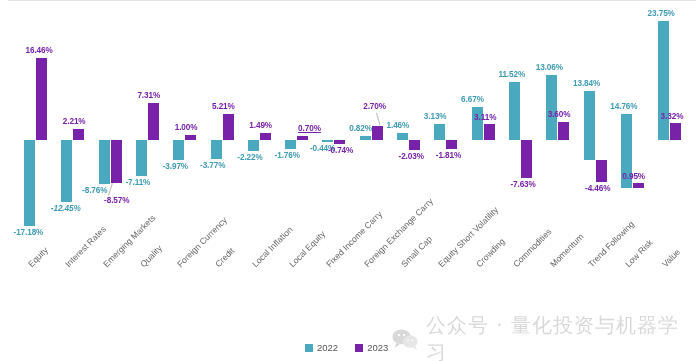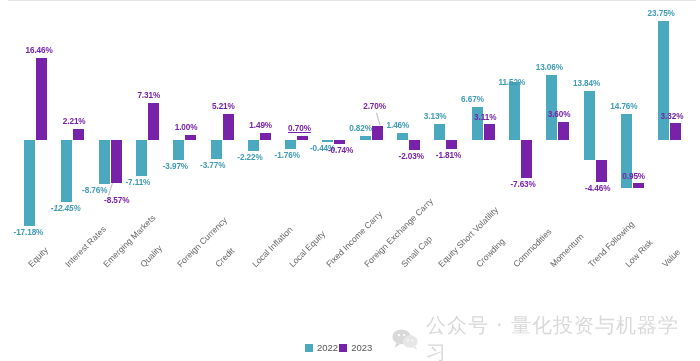--- a/index.html
+++ b/index.html
@@ -41,21 +41,21 @@
     position:absolute;
     font-size:8.6px;
     color:#666666;
     white-space:nowrap;
     transform:rotate(-45deg);
     transform-origin:left top;
   }
 
   .legend{
     position:absolute;left:305px;top:342px;
-    display:flex;align-items:center;gap:1px;
+    display:flex;align-items:center;gap:17px;
     font-size:9.5px;color:#555555;
   }
   .legend .item{display:flex;align-items:center;gap:4px;}
   .swatch{width:8px;height:8px;display:inline-block;}
   .swatch.s2022{background:#4ba9bf;}
   .swatch.s2023{background:#7722a9;}
 
   .watermark{
     position:absolute;left:392px;top:312px;
     display:flex;align-items:center;gap:8px;
@@ -115,21 +115,21 @@
         <div class="group" style="left: 247.8px; width: 23px;">
           <div class="bar s2022" style="height: 11.1222px; top: 140px;"></div>
           <div class="lbl c2022" style="top: 153.122px; left: -10.5px; text-align: right;">-2.22%</div>
           <div class="bar s2023" style="height: 7.4649px; top: 132.535px;"></div>
           <div class="lbl c2023" style="top: 120.535px; left: 1.5px;">1.49%</div>
         </div>
         <div class="group" style="left: 285.1px; width: 23px;">
           <div class="bar s2022" style="height: 8.8176px; top: 140px;"></div>
           <div class="lbl c2022" style="top: 150.818px; left: -10.5px;">-1.76%</div>
           <div class="bar s2023" style="height: 3.507px; top: 136.493px;"></div>
-          <div class="lbl c2023" style="top: 124.493px; left: 3px; text-decoration: underline;">0.70%</div>
+          <div class="lbl c2023" style="top: 124.493px; left: 13px; text-decoration: underline;">0.70%</div>
         </div>
         <div class="group" style="left: 322.4px; width: 23px;">
           <div class="bar s2022" style="height: 2.2044px; top: 140px;"></div>
           <div class="lbl c2022" style="top: 144.204px; left: -12.5px;">-0.44%</div>
           <div class="bar s2023" style="height: 3.7074px; top: 140px;"></div>
           <div class="lbl c2023" style="top: 145.707px; left: 5.5px;">-0.74%</div>
         </div>
         <div class="group" style="left: 359.7px; width: 23px;">
           <div class="bar s2022" style="height: 4.1082px; top: 135.892px;"></div>
           <div class="lbl c2022" style="top: 123.892px; left: -10.5px;">0.82%</div>
@@ -150,21 +150,21 @@
           <div class="lbl c2023" style="top: 151.068px; left: 1.5px;">-1.81%</div>
         </div>
         <div class="group" style="left: 471.6px; width: 23px;">
           <div class="bar s2022" style="height: 33.4167px; top: 106.583px;"></div>
           <div class="lbl c2022" style="top: 94.5833px; left: -10.5px;">6.67%</div>
           <div class="bar s2023" style="height: 15.5811px; top: 124.419px;"></div>
           <div class="lbl c2023" style="top: 113.419px; left: 2.5px;">3.11%</div>
         </div>
         <div class="group" style="left: 508.9px; width: 23px;">
           <div class="bar s2022" style="height: 57.7152px; top: 82.2848px;"></div>
-          <div class="lbl c2022" style="top: 70.2848px; left: -10.5px; margin-top: 8px;">11.52%</div>
+          <div class="lbl c2022" style="top: 70.2848px; left: -10.5px;">11.52%</div>
           <div class="bar s2023" style="height: 38.2263px; top: 140px;"></div>
           <div class="lbl c2023" style="top: 180.226px; left: 1.5px;">-7.63%</div>
         </div>
         <div class="group" style="left: 546.2px; width: 23px;">
           <div class="bar s2022" style="height: 65.4306px; top: 74.5694px;"></div>
           <div class="lbl c2022" style="top: 62.5694px; left: -10.5px;">13.06%</div>
           <div class="bar s2023" style="height: 18.036px; top: 121.964px;"></div>
           <div class="lbl c2023" style="top: 109.964px; left: 1.5px;">3.60%</div>
         </div>
         <div class="group" style="left: 583.5px; width: 23px; margin-top: 20px;">

